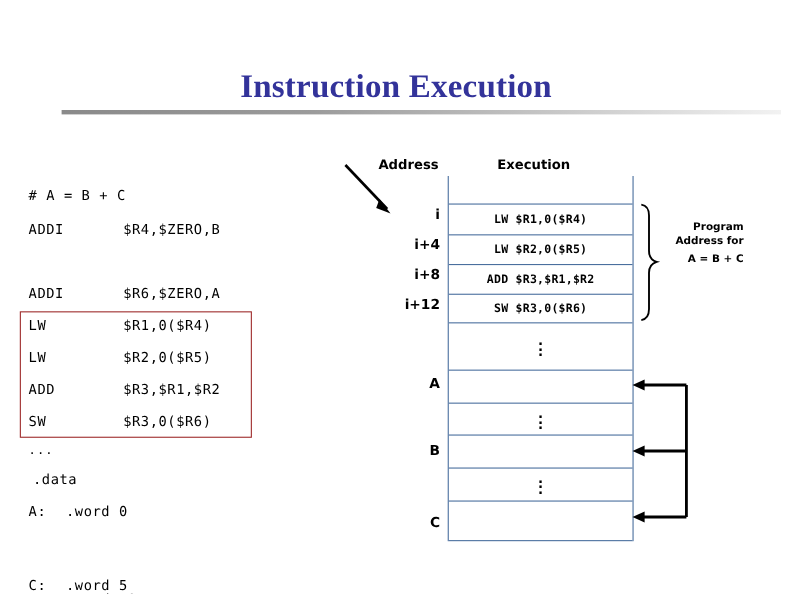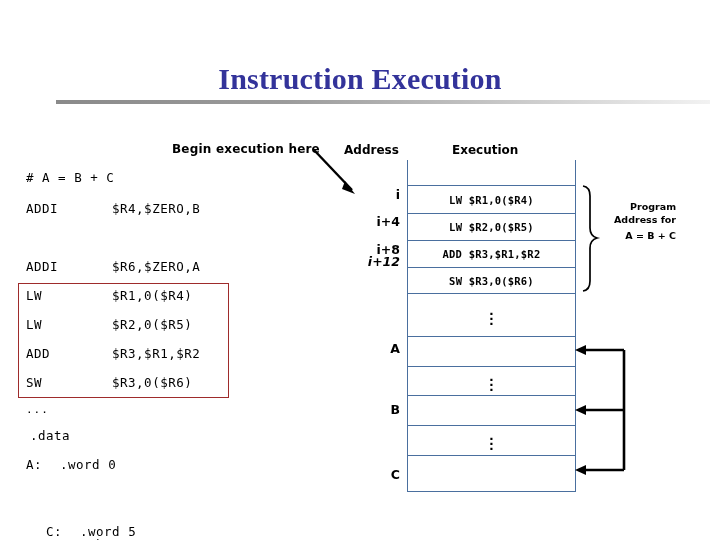--- a/index.html
+++ b/index.html
@@ -108,23 +108,22 @@
   <div class="code" style="left:26px;top:346px;"><span class="op">ADD</span><span>$R3,$R1,$R2</span></div>
   <div class="code" style="left:26px;top:375px;"><span class="op">SW</span><span>$R3,0($R6)</span></div>
 
   <div id="red-box"></div>
   <div id="ellipsis-left">...</div>
 
   <div class="code" style="left:30px;top:428px;">.data</div>
 
   <div class="code" style="left:26px;top:457px;"><span class="op" style="width:34px;">A:</span><span>.word 0</span></div>
   <div class="code" style="left:26px;top:500px;margin-top:37px;"><span class="op" style="width:34px;">B:</span><span>.word 10</span></div>
-  <div class="code" style="left:26px;top:524px;margin-left:20px;"><span class="op" style="width:34px;">C:</span><span>.word 5</span></div>
+  <div class="code" style="left:26px;top:524px;"><span class="op" style="width:34px;">C:</span><span>.word 5</span></div>
 
-  <div class="hdr" id="begin-label">Begin execution here</div>
   <div class="hdr" id="address-header">Address</div>
   <div class="hdr" id="contents-header">Execution</div>
 
   <div id="memory-table">
     <div class="mrow" style="top:0px;height:25px;border-top:none;"></div>
     <div class="mrow" style="top:25px;height:28px;">LW $R1,0($R4)</div>
     <div class="mrow" style="top:53px;height:27px;">LW $R2,0($R5)</div>
     <div class="mrow" style="top:80px;height:27px;">ADD $R3,$R1,$R2</div>
     <div class="mrow" style="top:107px;height:26px;">SW $R3,0($R6)</div>
     <div class="mrow" style="top:133px;height:43px;">
@@ -149,21 +148,21 @@
           <span>.</span>
           <span>.</span>
         </span>
       </div>
     <div class="mrow last" style="top:295px;height:37px;"></div>
   </div>
 
   <div class="addr" style="left:352px;top:187px;">i</div>
   <div class="addr" style="left:352px;top:214px;">i+4</div>
   <div class="addr" style="left:352px;top:242px;text-align:right;">i+8</div>
-  <div class="addr" style="left:352px;top:254px;font-style:italic;">i+12</div>
+  <div class="addr" style="left:352px;top:269px;">i+12</div>
   <div class="addr" style="left:352px;top:341px;">A</div>
   <div class="addr" style="left:352px;top:402px;">B</div>
   <div class="addr" style="left:352px;top:467px;">C</div>
 
   <div class="annot" id="program-segment-note">
     <div class="l1">Program</div>
     <div class="l2">Address for</div>
     <div class="l3" style="padding-top:3px;">A = B + C</div>
   </div>
 

